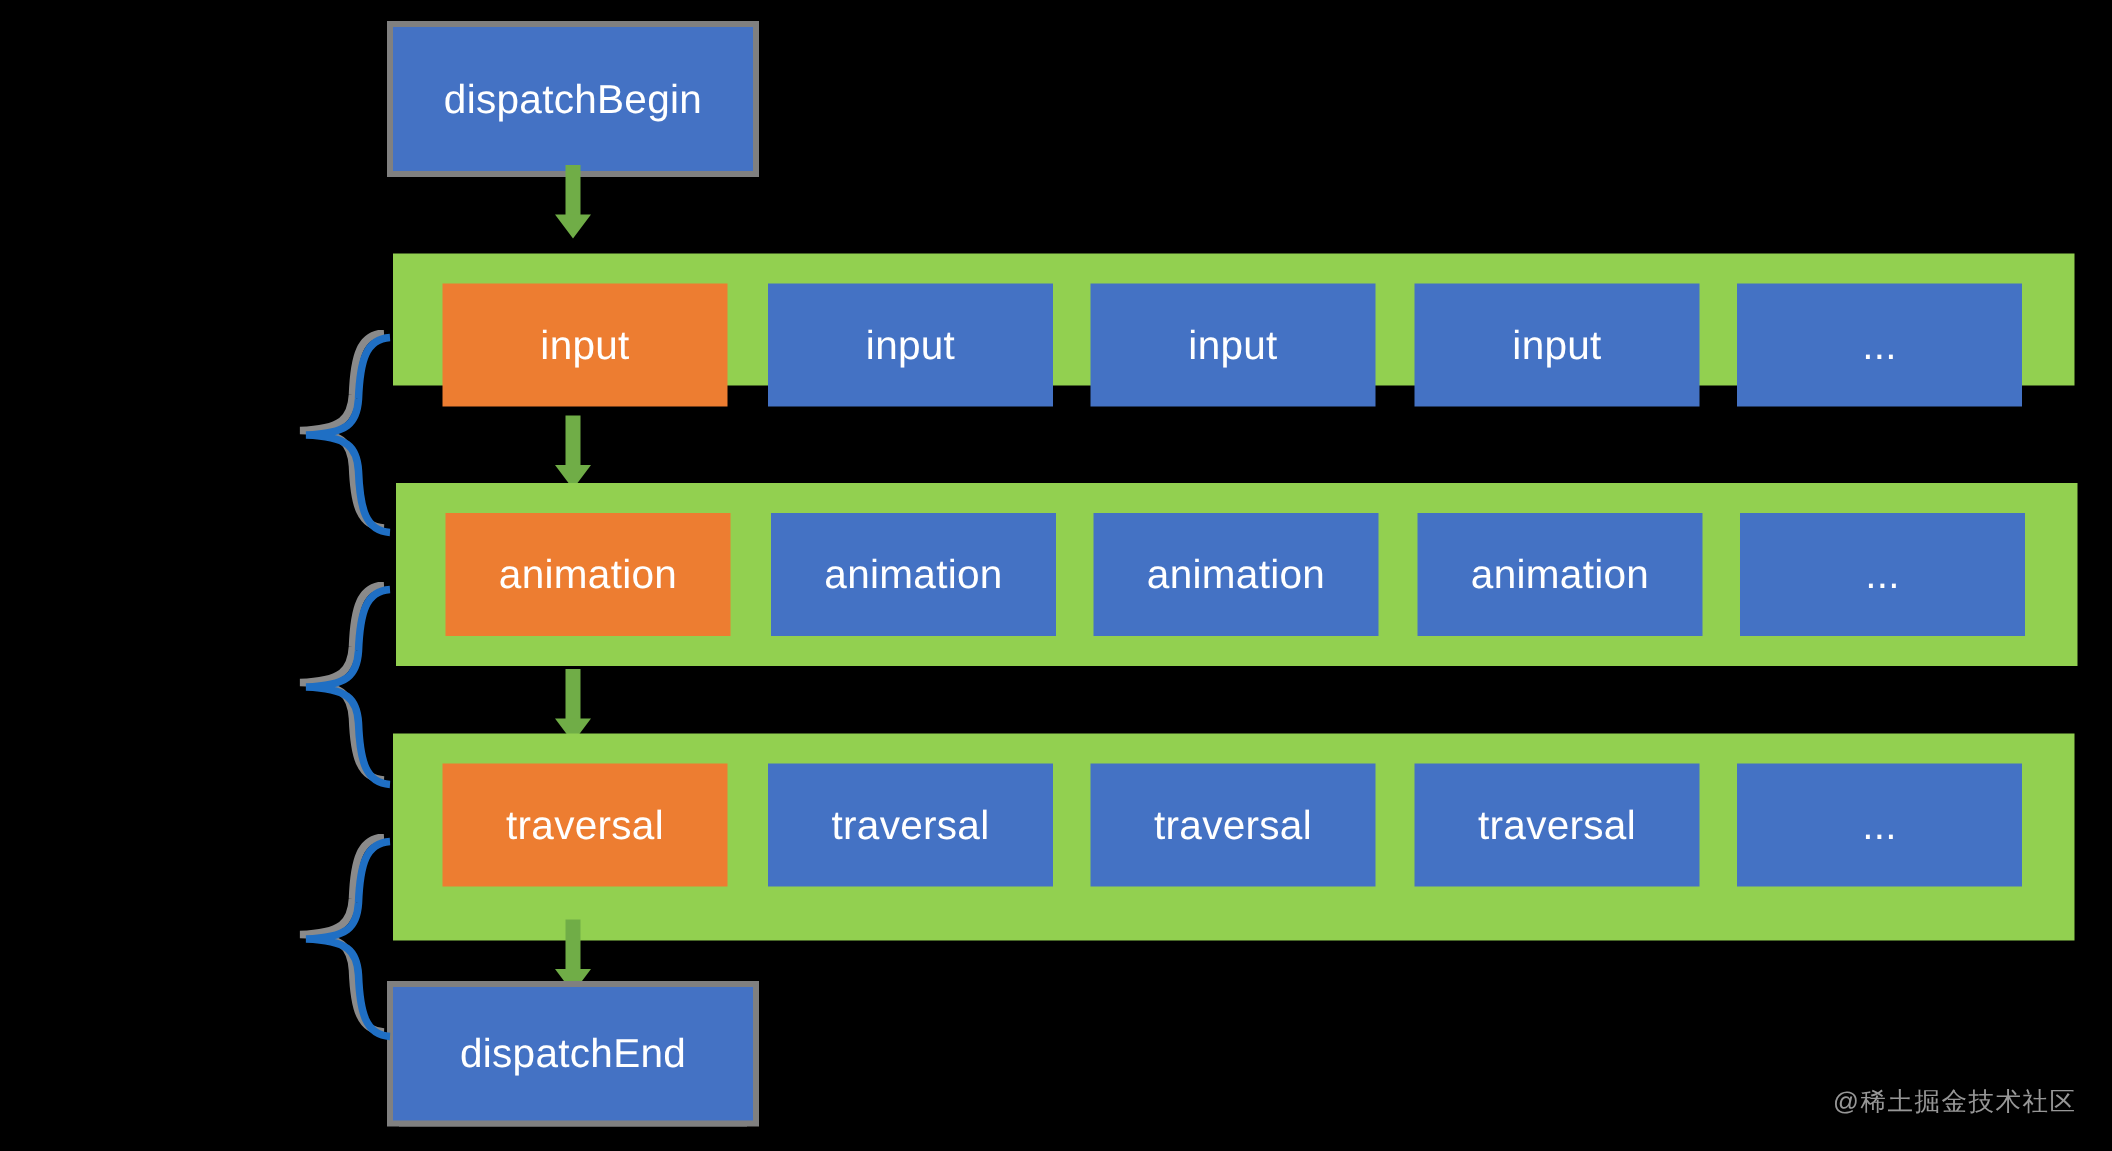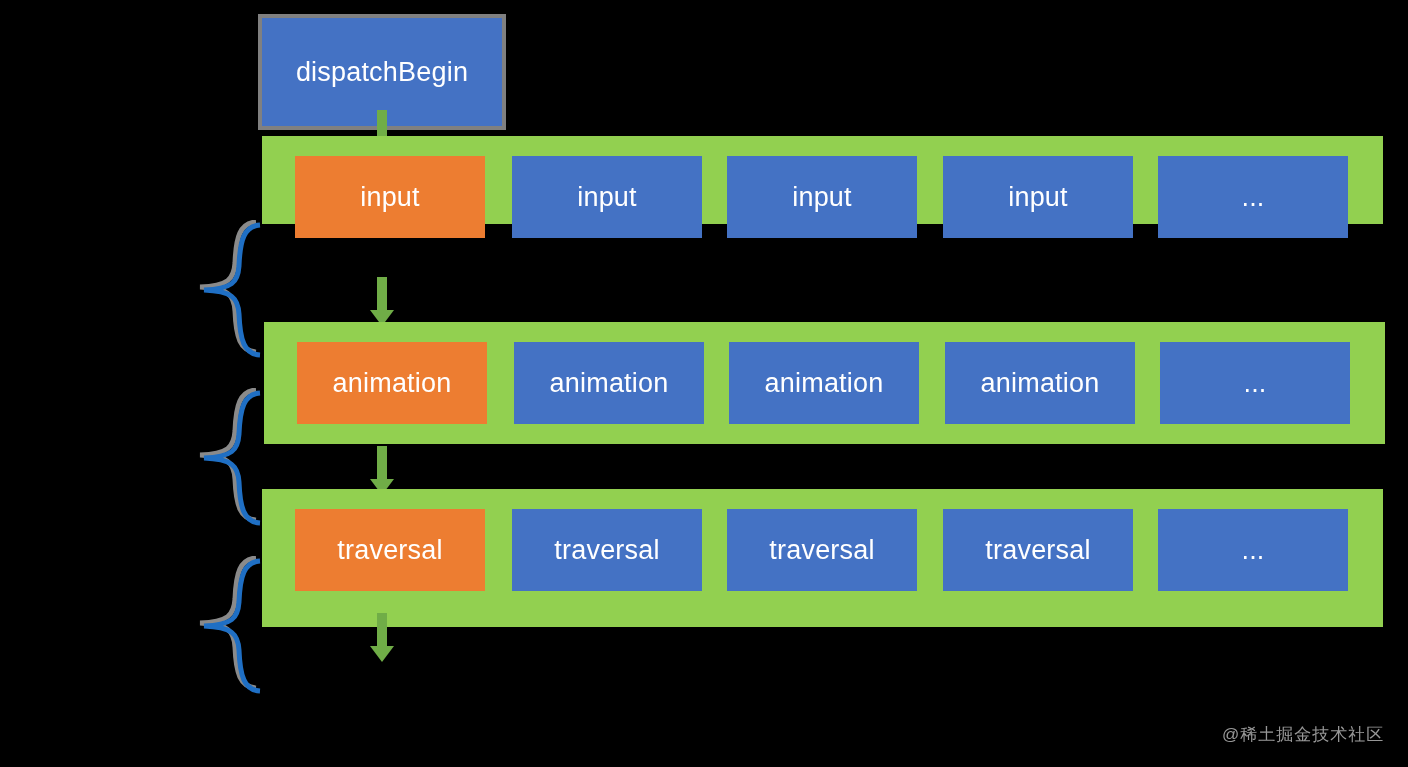--- a/index.html
+++ b/index.html
@@ -110,32 +110,32 @@
     font-size: 17px;
     white-space: nowrap;
     letter-spacing: 1px;
   }
 </style>
 </head>
 <body>
 
 <div id="canvas">
 
-  <div class="node blue shadowed" style="left:262px; top:18px; width:240px; height:108px;">
+  <div class="node blue shadowed" style="left:262px; top:18px; width:240px; height:96px;">
     <span>dispatchBegin</span>
   </div>
 
   <div class="arrow" style="left:377px; top:110px; height:48px;">
     <div class="shaft-shadow" style="height:38px;"></div>
     <div class="head-shadow" style="top:33px;"></div>
     <div class="shaft" style="height:36px;"></div>
     <div class="head" style="top:33px;"></div>
   </div>
 
-  <div class="band" style="left:262px; top:136px; width:1121px; height:88px;text-align:right;">
+  <div class="band" style="left:262px; top:169px; width:1121px; height:88px;text-align:right;">
     <div class="node orange" style="left:33px; top:20px; width:190px; height:82px;">
       <span>input</span>
     </div>
     <div class="node blue" style="left:250px; top:20px; width:190px; height:82px;">
       <span>input</span>
     </div>
     <div class="node blue" style="left:465px; top:20px; width:190px; height:82px;">
       <span>input</span>
     </div>
     <div class="node blue" style="left:681px; top:20px; width:190px; height:82px;">
@@ -196,20 +196,23 @@
     </div>
   </div>
 
   <div class="arrow" style="left:377px; top:613px; height:48px;">
     <div class="shaft-shadow" style="height:38px;"></div>
     <div class="head-shadow" style="top:33px;"></div>
     <div class="shaft" style="height:36px;"></div>
     <div class="head" style="top:33px;"></div>
   </div>
 
+  <div class="node blue shadowed" style="left:262px; top:658px; width:240px; height:89px;">
+    <span>dispatchEnd</span>
+  </div>
 
   <svg class="brace" style="left:198px; top:220px; width:66px; height:140px;" viewBox="0 0 66 140">
     <path d="M62 5 C 46 6, 42 20, 41 46 C 40 62, 34 69, 6 70 C 34 71, 40 78, 41 94 C 42 120, 46 134, 62 135" fill="none" stroke="#8a8a8a" stroke-width="5" transform="translate(-4,-3)"></path>
     <path d="M62 5 C 46 6, 42 20, 41 46 C 40 62, 34 69, 6 70 C 34 71, 40 78, 41 94 C 42 120, 46 134, 62 135" fill="none" stroke="#1F6FC4" stroke-width="5"></path>
   </svg>
 
   <svg class="brace" style="left:198px; top:388px; width:66px; height:140px;" viewBox="0 0 66 140">
     <path d="M62 5 C 46 6, 42 20, 41 46 C 40 62, 34 69, 6 70 C 34 71, 40 78, 41 94 C 42 120, 46 134, 62 135" fill="none" stroke="#8a8a8a" stroke-width="5" transform="translate(-4,-3)"></path>
     <path d="M62 5 C 46 6, 42 20, 41 46 C 40 62, 34 69, 6 70 C 34 71, 40 78, 41 94 C 42 120, 46 134, 62 135" fill="none" stroke="#1F6FC4" stroke-width="5"></path>
   </svg>

